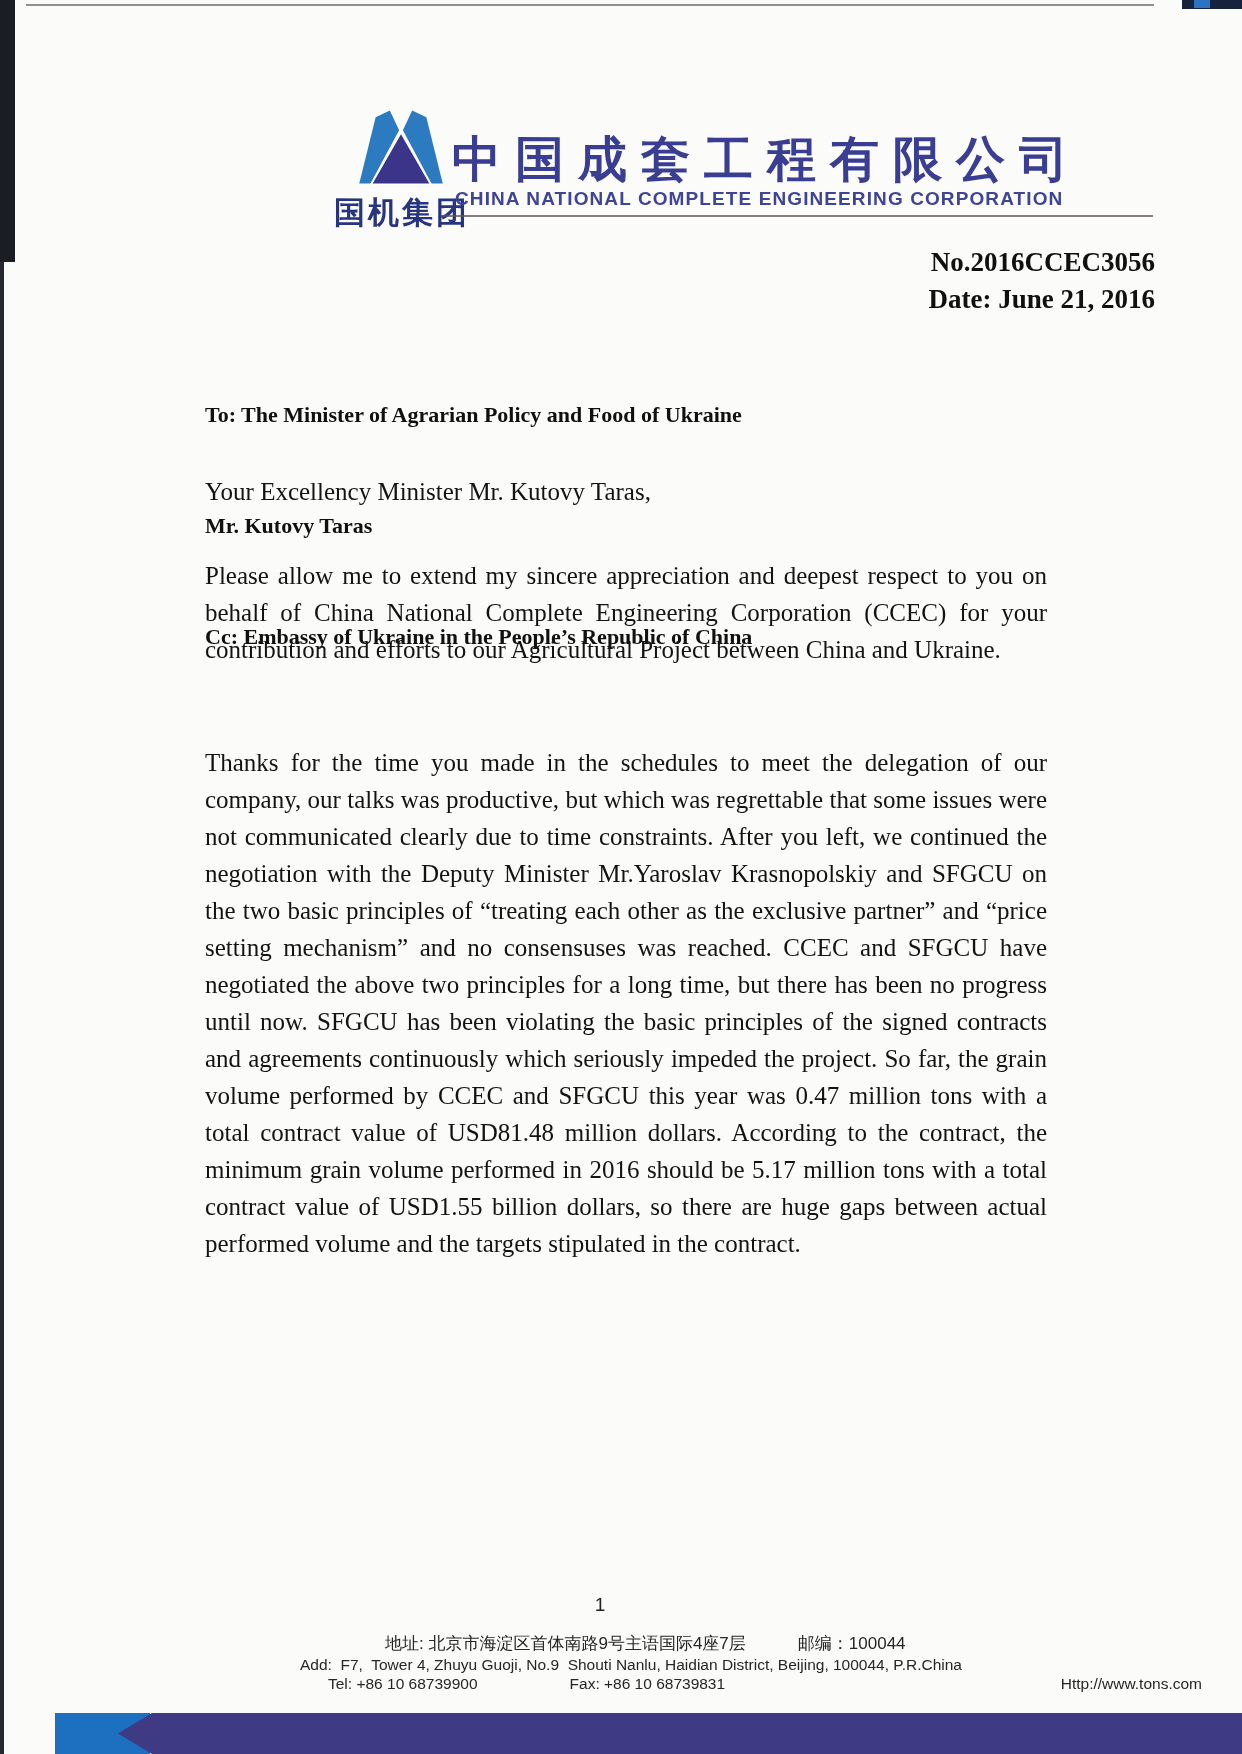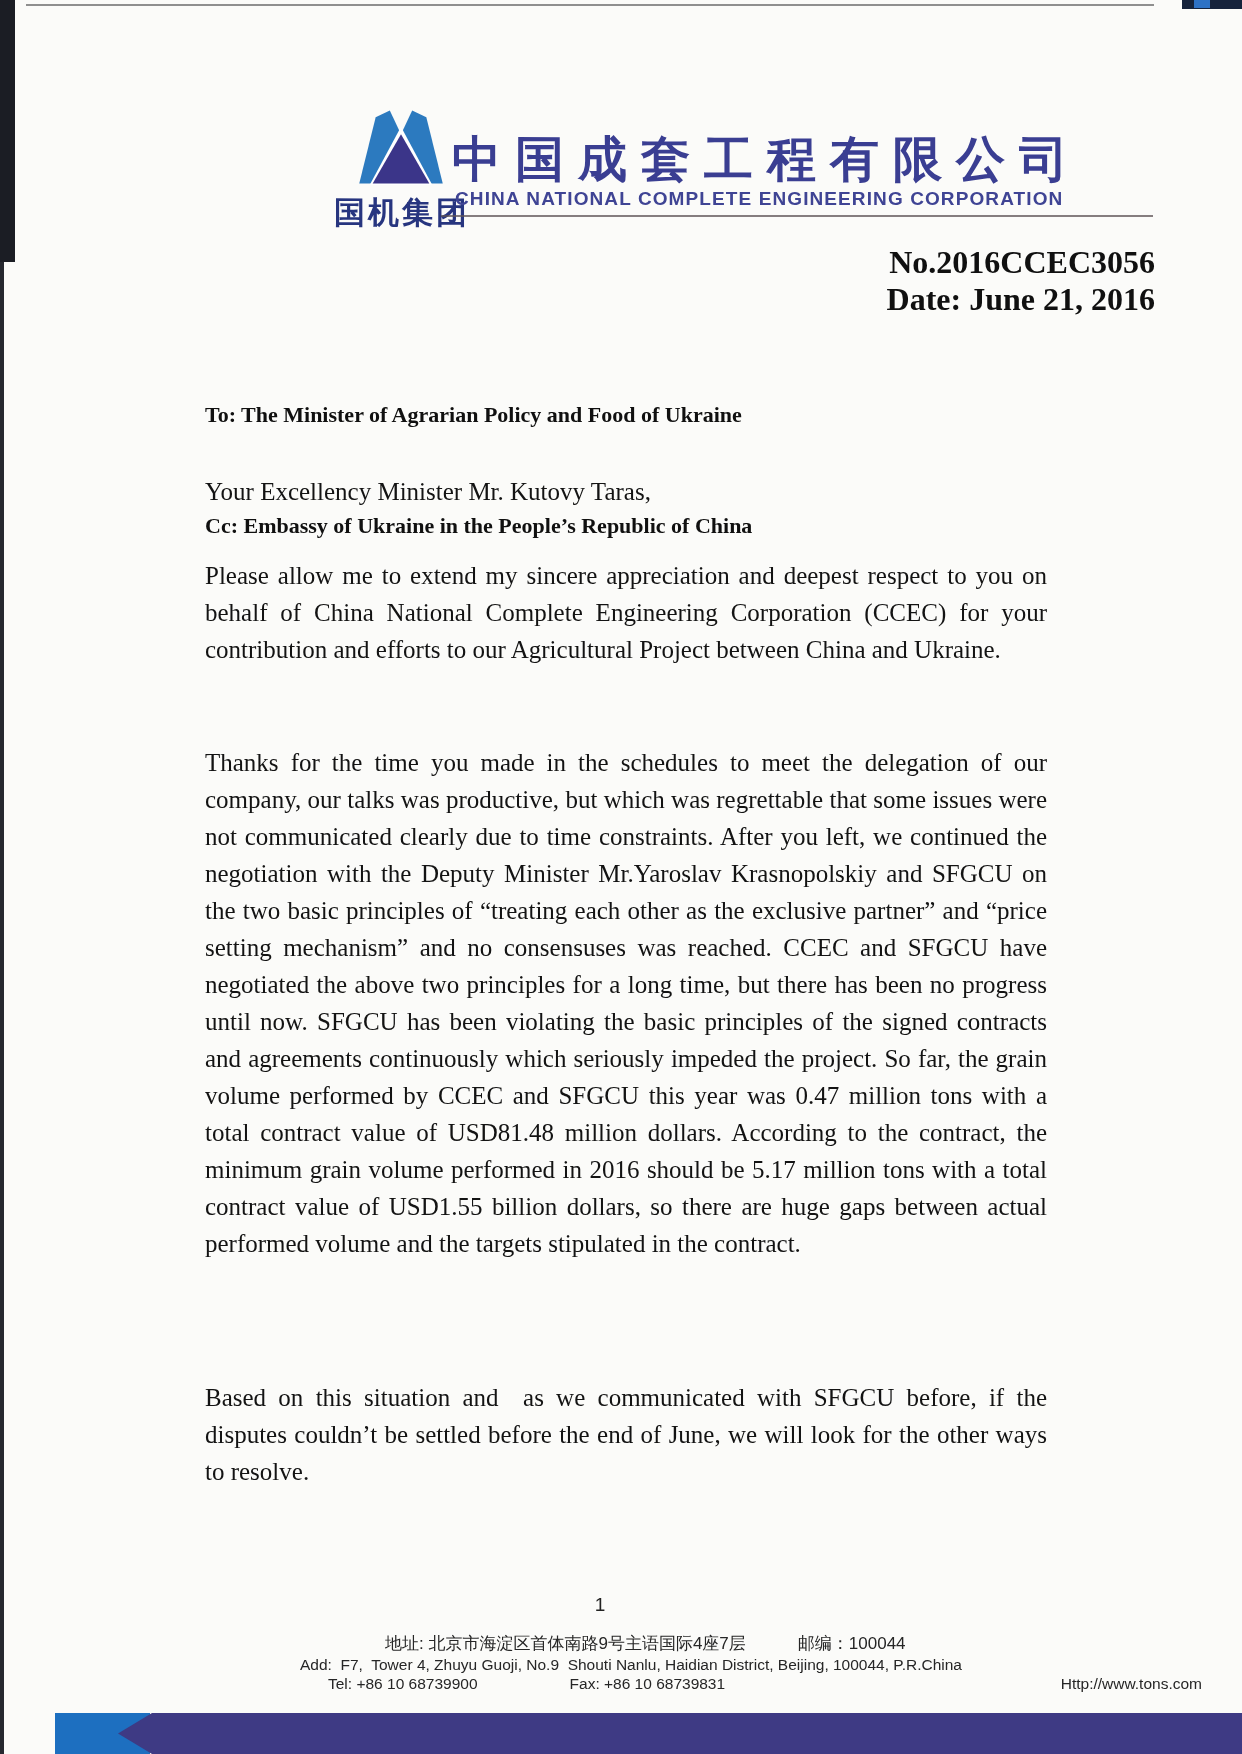--- a/index.html
+++ b/index.html
@@ -18,21 +18,21 @@
   .logo-text{position:absolute;left:326px;top:192px;width:152px;text-align:center;
     font-family:"Liberation Sans",sans-serif;font-weight:bold;font-size:31px;color:#27357f;letter-spacing:3px;}
   .company-cn{position:absolute;left:452px;top:127px;font-family:"Liberation Sans",sans-serif;
     font-weight:bold;font-size:49px;color:#3a3e92;letter-spacing:14px;white-space:nowrap;}
   .company-en{position:absolute;left:455px;top:188px;font-family:"Liberation Sans",sans-serif;
     font-weight:bold;font-size:19px;color:#3f4494;letter-spacing:1.1px;white-space:nowrap;}
   .head-underline{position:absolute;left:441px;top:215px;width:712px;height:2px;background:#5d5356;opacity:.75;}
 
   
   .refdate{position:absolute;right:87px;top:244px;text-align:right;font-weight:bold;
-    font-size:32px;line-height:37px;color:#101010;}
+    font-size:27px;line-height:37px;color:#101010;}
   .recipient{position:absolute;left:205px;top:322px;font-weight:bold;font-size:22px;line-height:37px;color:#101010;white-space:pre-wrap;}
   .salutation{position:absolute;left:205px;top:478px;font-size:25px;color:#131313;}
   .para{position:absolute;left:205px;width:842px;font-size:25px;line-height:37px;color:#131313;
     text-align:justify;white-space:pre-wrap;margin:0;}
   .p1{top:557px;}
   .p2{top:744px;}
   .p3{top:1379px;}
   .pagenum{position:absolute;left:560px;top:1594px;width:80px;text-align:center;
     font-family:"Liberation Sans",sans-serif;font-size:19px;color:#222;}
 
@@ -76,27 +76,27 @@
   <div class="company-en">CHINA NATIONAL COMPLETE ENGINEERING CORPORATION</div>
   <div class="head-underline"></div>
 
   <div class="refdate">
     <div>No.2016CCEC3056</div>
     <div>Date: June 21, 2016</div>
   </div>
 
   <div class="recipient">
     <div>To: The Minister of Agrarian Policy and Food of Ukraine</div>
+    <div>Mr. Kutovy Taras</div>
     <div>Cc: Embassy of Ukraine in the People’s Republic of China</div>
   </div>
 
   <div class="salutation">Your Excellency Minister Mr. Kutovy Taras,</div>
   <p class="para p1">Please allow me to extend my sincere appreciation and deepest respect to you on behalf of China National Complete Engineering Corporation (CCEC) for your contribution and efforts to our Agricultural Project between China and Ukraine.</p>
   <p class="para p2">Thanks for the time you made in the schedules to meet the delegation of our company, our talks was productive, but which was regrettable that some issues were not communicated clearly due to time constraints. After you left, we continued the negotiation with the Deputy Minister Mr.Yaroslav Krasnopolskiy and SFGCU on the two basic principles of “treating each other as the exclusive partner” and “price setting mechanism” and no consensuses was reached. CCEC and SFGCU have negotiated the above two principles for a long time, but there has been no progress until now. SFGCU has been violating the basic principles of the signed contracts and agreements continuously which seriously impeded the project. So far, the grain volume performed by CCEC and SFGCU this year was 0.47 million tons with a total contract value of USD81.48 million dollars. According to the contract, the minimum grain volume performed in 2016 should be 5.17 million tons with a total contract value of USD1.55 billion dollars, so there are huge gaps between actual performed volume and the targets stipulated in the contract.</p>
-  <p class="para p3">Based on this situation and  as we communicated with SFGCU before, if the disputes couldn’t be settled before the end of June, we will look for the other ways to resolve.</p>
 
   <div class="pagenum">1</div>
 
   <div class="footer">
     <div class="f-line1">
       <span>地址: 北京市海淀区首体南路9号主语国际4座7层</span>
       <span>邮编：100044</span>
     </div>
     <div class="f-line2">Add:  F7,  Tower 4, Zhuyu Guoji, No.9  Shouti Nanlu, Haidian District, Beijing, 100044, P.R.China</div>
     <div class="f-line3">

